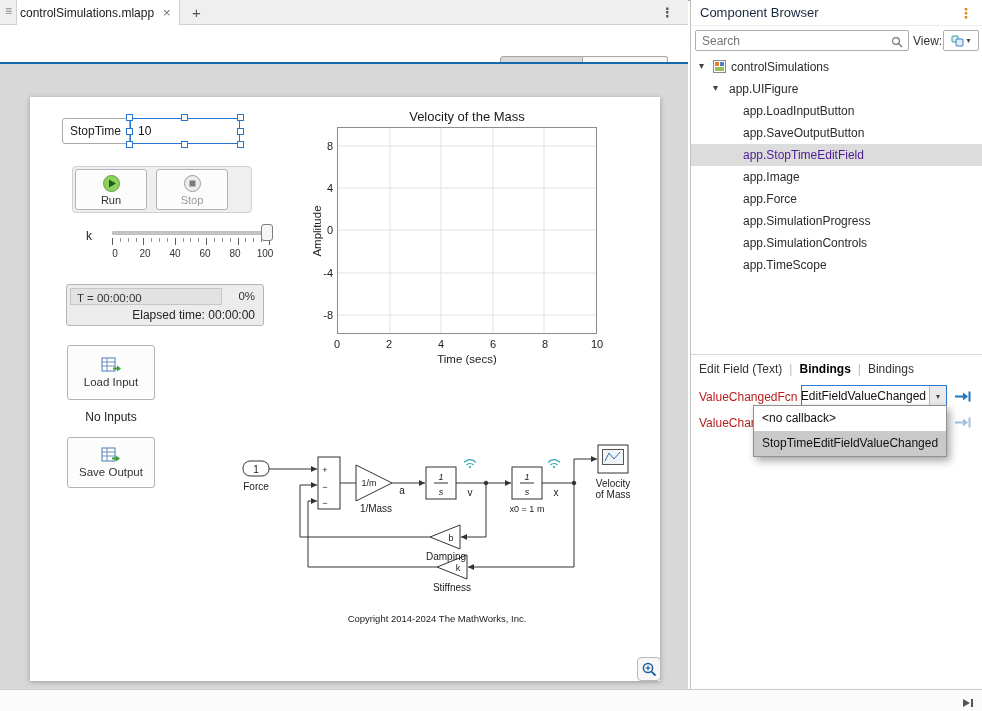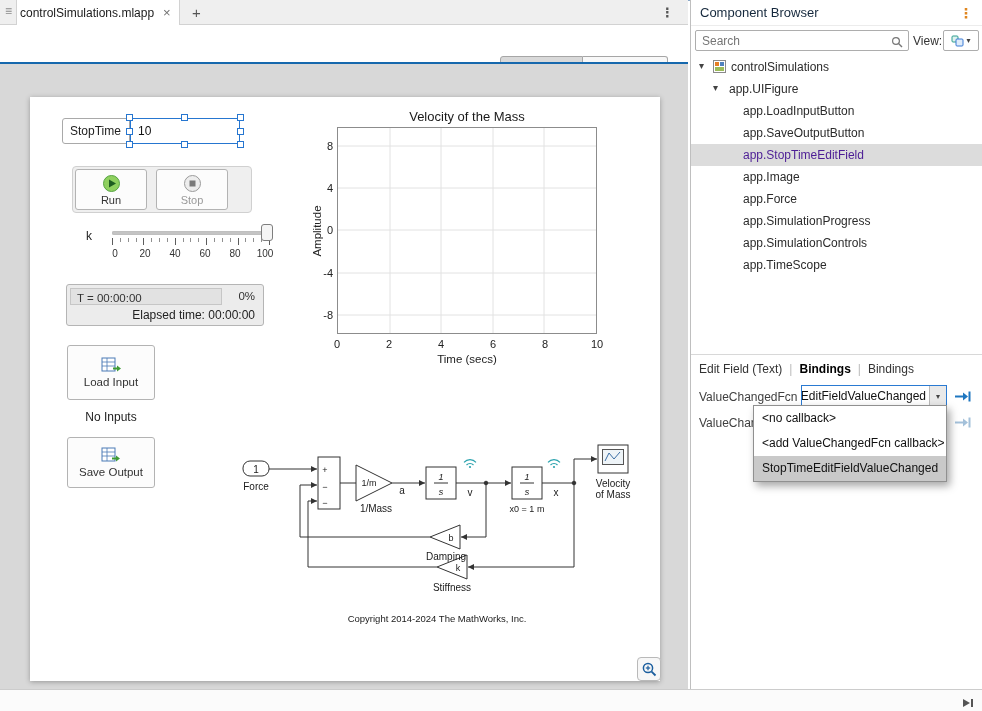--- a/index.html
+++ b/index.html
@@ -83,21 +83,21 @@
   .trow{position:absolute;left:0;width:100%;height:22px;font-size:12px;color:#2b2b2b}
   .trow.sel{background:#dcdcdc;color:#4c1d95}
   .texp{position:absolute;top:4px;font-size:10px;color:#444}
   .tico{position:absolute;top:4px}
   .tlabel{position:absolute;top:4px;white-space:nowrap}
 
   .inspector{position:absolute;left:0;top:354px;width:100%;border-top:1px solid #d8d8d8;background:#fff}
   .itabs{position:absolute;left:8px;top:7px;font-size:12px;color:#333;white-space:nowrap}
   .itabs .sep{color:#bbb;margin:0 7px}
   .itabs .active{font-weight:bold;color:#000}
-  .proplabel{position:absolute;left:8px;font-size:12px;color:#404040;white-space:nowrap;overflow:hidden}
+  .proplabel{position:absolute;left:8px;font-size:12px;color:#b91c1c;white-space:nowrap;overflow:hidden}
   .combo{position:absolute;left:110px;top:30px;width:146px;height:22px;border:1px solid #2a7ad2;background:#fff;display:flex}
   .combotext{flex:1;font-size:12px;color:#111;line-height:20px;padding:0 3px;white-space:nowrap;overflow:hidden;direction:rtl}
   .comboarrow{width:17px;background:#e9e9e9;border-left:1px solid #b9b9b9;display:flex;align-items:center;justify-content:center;font-size:8px;color:#444}
   .gotoicon{position:absolute}
 
   .popup{position:absolute;left:62px;top:405px;width:194px;background:#fff;border:1px solid #909090;box-shadow:3px 4px 8px rgba(0,0,0,.35);z-index:10}
   .popup .item{height:25px;line-height:25px;padding-left:8px;font-size:12px;color:#111;white-space:nowrap;overflow:hidden}
   .popup .item.hl{background:#c9c9c9}
 
   .bottombar{position:absolute;left:0;top:689px;width:982px;height:22px;background:#fbfbfb;border-top:1px solid #cccccc}
@@ -413,21 +413,20 @@
         <svg width="17" height="13" viewBox="0 0 17 13">
           <line x1="1" y1="6.5" x2="9" y2="6.5" stroke="#a4c1da" stroke-width="2"></line>
           <polygon points="9,2.5 9,10.5 14,6.5" fill="#a4c1da"></polygon>
           <rect x="14.5" y="1.5" width="2" height="10" fill="#a4c1da"></rect>
         </svg>
       </span>
     </div>
 
     <div class="popup">
       <div class="item">&lt;no callback&gt;</div>
-      <div class="item">&lt;add ValueChangedFcn callback&gt;</div>
       <div class="item hl">StopTimeEditFieldValueChanged</div>
     </div>
   </div>
 
   <div class="bottombar">
     <span class="skipicon">
       <svg width="14" height="12" viewBox="0 0 14 12">
         <polygon points="2,2 2,10 9,6" fill="#555"></polygon>
         <rect x="10" y="2" width="2" height="8" fill="#555"></rect>
       </svg>

